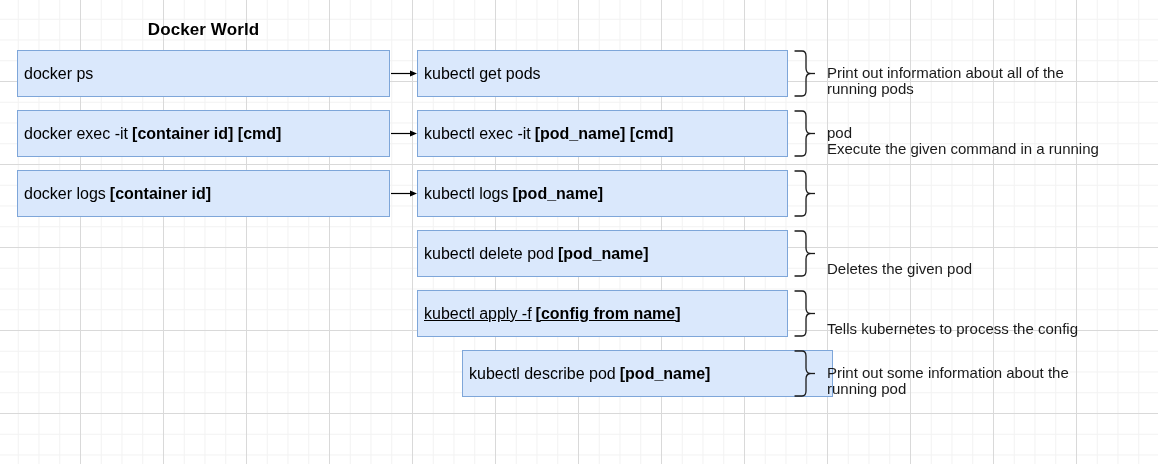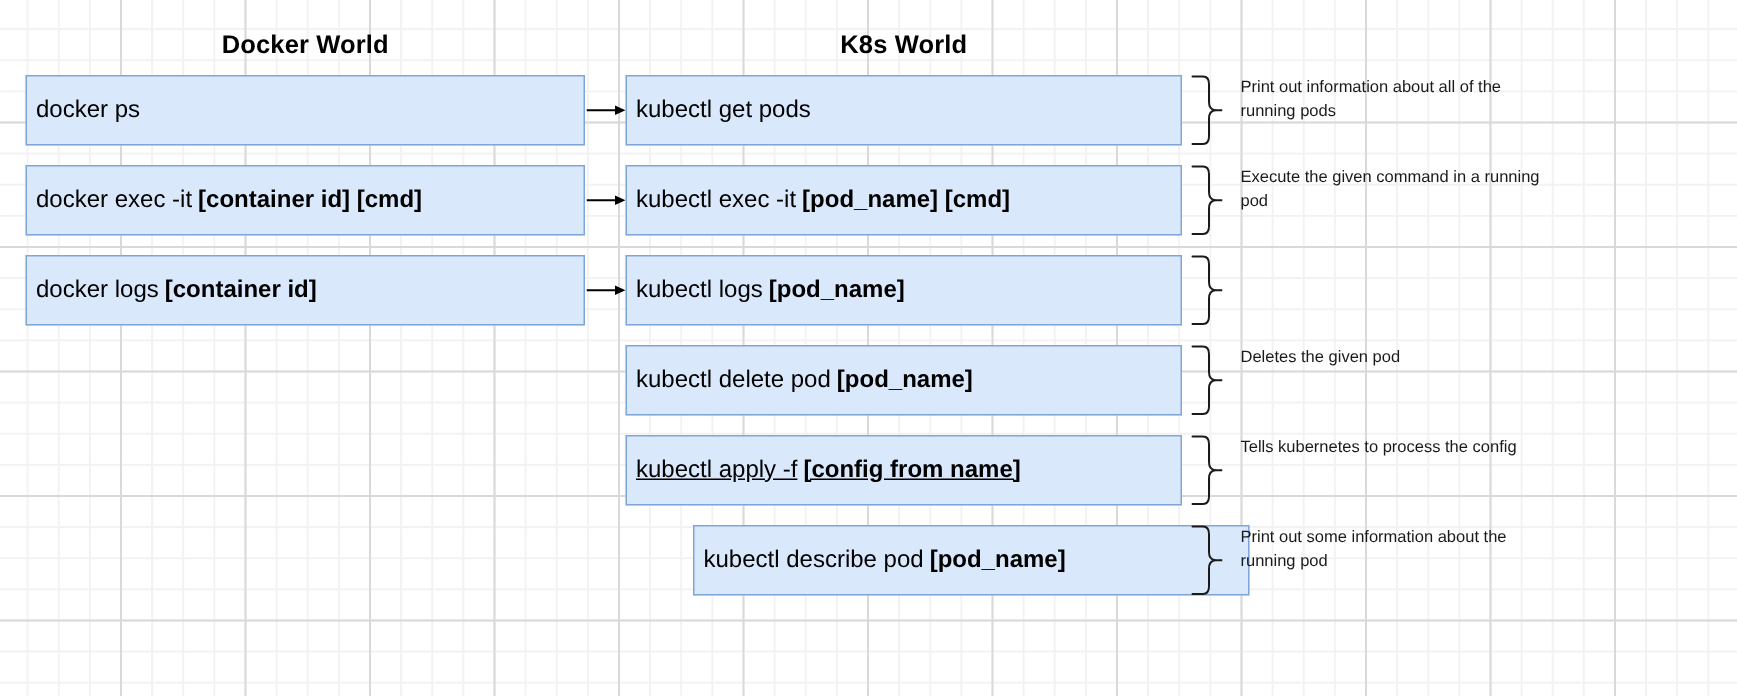--- a/index.html
+++ b/index.html
@@ -85,36 +85,35 @@
     left: 793px;
     width: 22px;
     height: 47px;
     pointer-events: none;
   }
 
   .annot {
     position: absolute;
     left: 827px;
     width: 320px;
-    font-size: 11px;
+    font-size: 15px;
     line-height: 16px;
     color: #1a1a1a;
     display: flex;
-    align-items: flex-start;
+    align-items: flex-end;
     height: 47px;
   }
   .annot span { display: block; }
 </style>
 </head>
 <body>
 
 <div id="canvas">
 
   <div class="col-title" id="title-docker">Docker World</div>
-  <div class="col-title" id="title-k8s">K8s World</div>
 
   <div class="cmd-box docker-box row-y-0">
     <span class="plain">docker ps</span>
       <span class="strong"></span>
   </div>
   <svg class="arrow arrow-y-0" viewBox="0 0 26 11">
     <line x1="0" y1="5.5" x2="20" y2="5.5" stroke="#000000" stroke-width="1.2"></line>
     <polygon points="26,5.5 19,2.4 19,8.6" fill="#000000"></polygon>
   </svg>
   <div class="cmd-box k8s-box row-y-0">
@@ -145,22 +144,22 @@
     <span class="plain">kubectl exec -it</span>
       <span class="sp"></span>
       <span class="strong">[pod_name] [cmd]</span>
   </div>
   <svg class="brace" style="top:110px" viewBox="0 0 22 47">
     <path d="M2 1 H9 Q13 1 13 6 V18 Q13 23 17 23.5 Q13 24 13 29 V41 Q13 46 9 46 H2" fill="none" stroke="#1a1a1a" stroke-width="1.3" stroke-linecap="round" stroke-linejoin="round"></path>
     <line x1="17" y1="23.5" x2="22" y2="23.5" stroke="#1a1a1a" stroke-width="1.3"></line>
   </svg>
   <div class="annot" style="top:110px">
     <div>
+      <span>pod</span>
       <span>Execute the given command in a running</span>
-      <span>pod</span>
     </div>
   </div>
 
   <div class="cmd-box docker-box row-y-2">
     <span class="plain">docker logs</span>
       <span class="sp"></span>
       <span class="strong">[container id]</span>
   </div>
   <svg class="arrow arrow-y-2" viewBox="0 0 26 11">
     <line x1="0" y1="5.5" x2="20" y2="5.5" stroke="#000000" stroke-width="1.2"></line>

